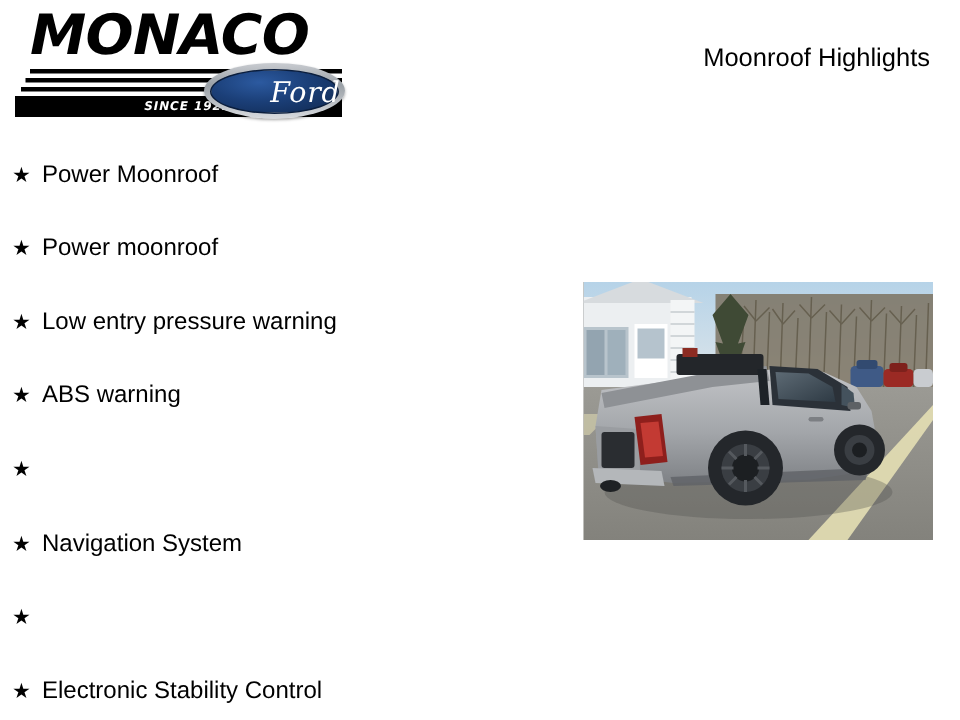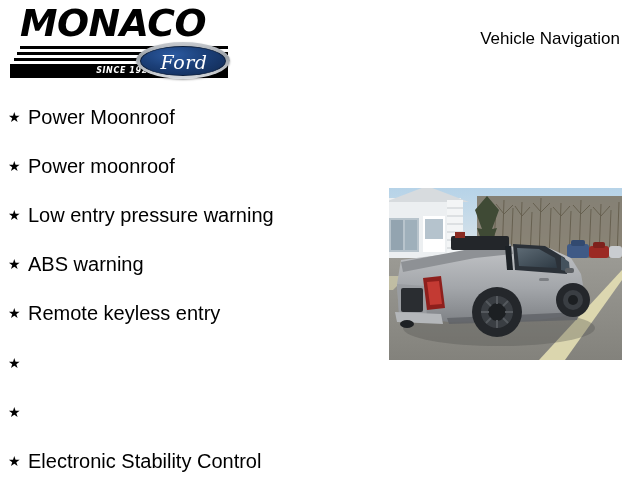--- a/index.html
+++ b/index.html
@@ -84,21 +84,21 @@
     border-radius: 50%;
     background: radial-gradient(ellipse at 38% 28%, #2c5aa0 0%, #1b3f78 45%, #10284f 100%);
     border: 1px solid #0b1e3d;
     box-sizing: border-box;
   }
   #ford-script {
     position: absolute;
     left: 0; top: 0;
     width: 86px; height: 30px;
     line-height: 30px;
-    text-align: center;
+    text-align: right;
     font-family: "DejaVu Serif", serif;
     font-style: italic;
     font-size: 19px;
     color: #ffffff;
     letter-spacing: 0.5px;
   }
 
   #page-title {
     position: absolute;
     left: 420px; top: 28px;
@@ -126,21 +126,21 @@
     flex: 0 0 auto;
     width: 20px;
     font-family: "DejaVu Sans", sans-serif;
     font-size: 14px;
     line-height: 18px;
     color: #000000;
     text-align: left;
   }
   .highlight-label {
     flex: 1 1 auto;
-    font-size: 20px;
+    font-size: 16px;
     line-height: 20px;
     color: #000000;
     white-space: nowrap;
   }
 
   
   #vehicle-photo {
     position: absolute;
     left: 389px; top: 188px;
     width: 233px; height: 172px;
@@ -164,21 +164,21 @@
     <div id="logo-bar"></div>
     <div id="logo-since">SINCE 1922</div>
 
     <div id="ford-oval">
       <div id="ford-oval-inner">
         <div id="ford-script">Ford</div>
       </div>
     </div>
   </div>
 
-  <div id="page-title">Vehicle Navigation</div>
+  <div id="page-title">Moonroof Highlights</div>
 </div>
 
 <div id="highlights-list">
 
   <div class="highlight-item">
     <span class="bullet-star">★</span>
     <span class="highlight-label">Power Moonroof</span>
   </div>
 
   <div class="highlight-item">
@@ -191,25 +191,25 @@
     <span class="highlight-label">Low entry pressure warning</span>
   </div>
 
   <div class="highlight-item">
     <span class="bullet-star">★</span>
     <span class="highlight-label">ABS warning</span>
   </div>
 
   <div class="highlight-item">
     <span class="bullet-star">★</span>
-    <span class="highlight-label">Remote keyless entry</span>
-  </div>
-
-  <div class="highlight-item">
-    <span class="bullet-star">★</span>
+  </div>
+
+  <div class="highlight-item">
+    <span class="bullet-star">★</span>
+    <span class="highlight-label">Navigation System</span>
   </div>
 
   <div class="highlight-item">
     <span class="bullet-star">★</span>
   </div>
 
   <div class="highlight-item">
     <span class="bullet-star">★</span>
     <span class="highlight-label">Electronic Stability Control</span>
   </div>

